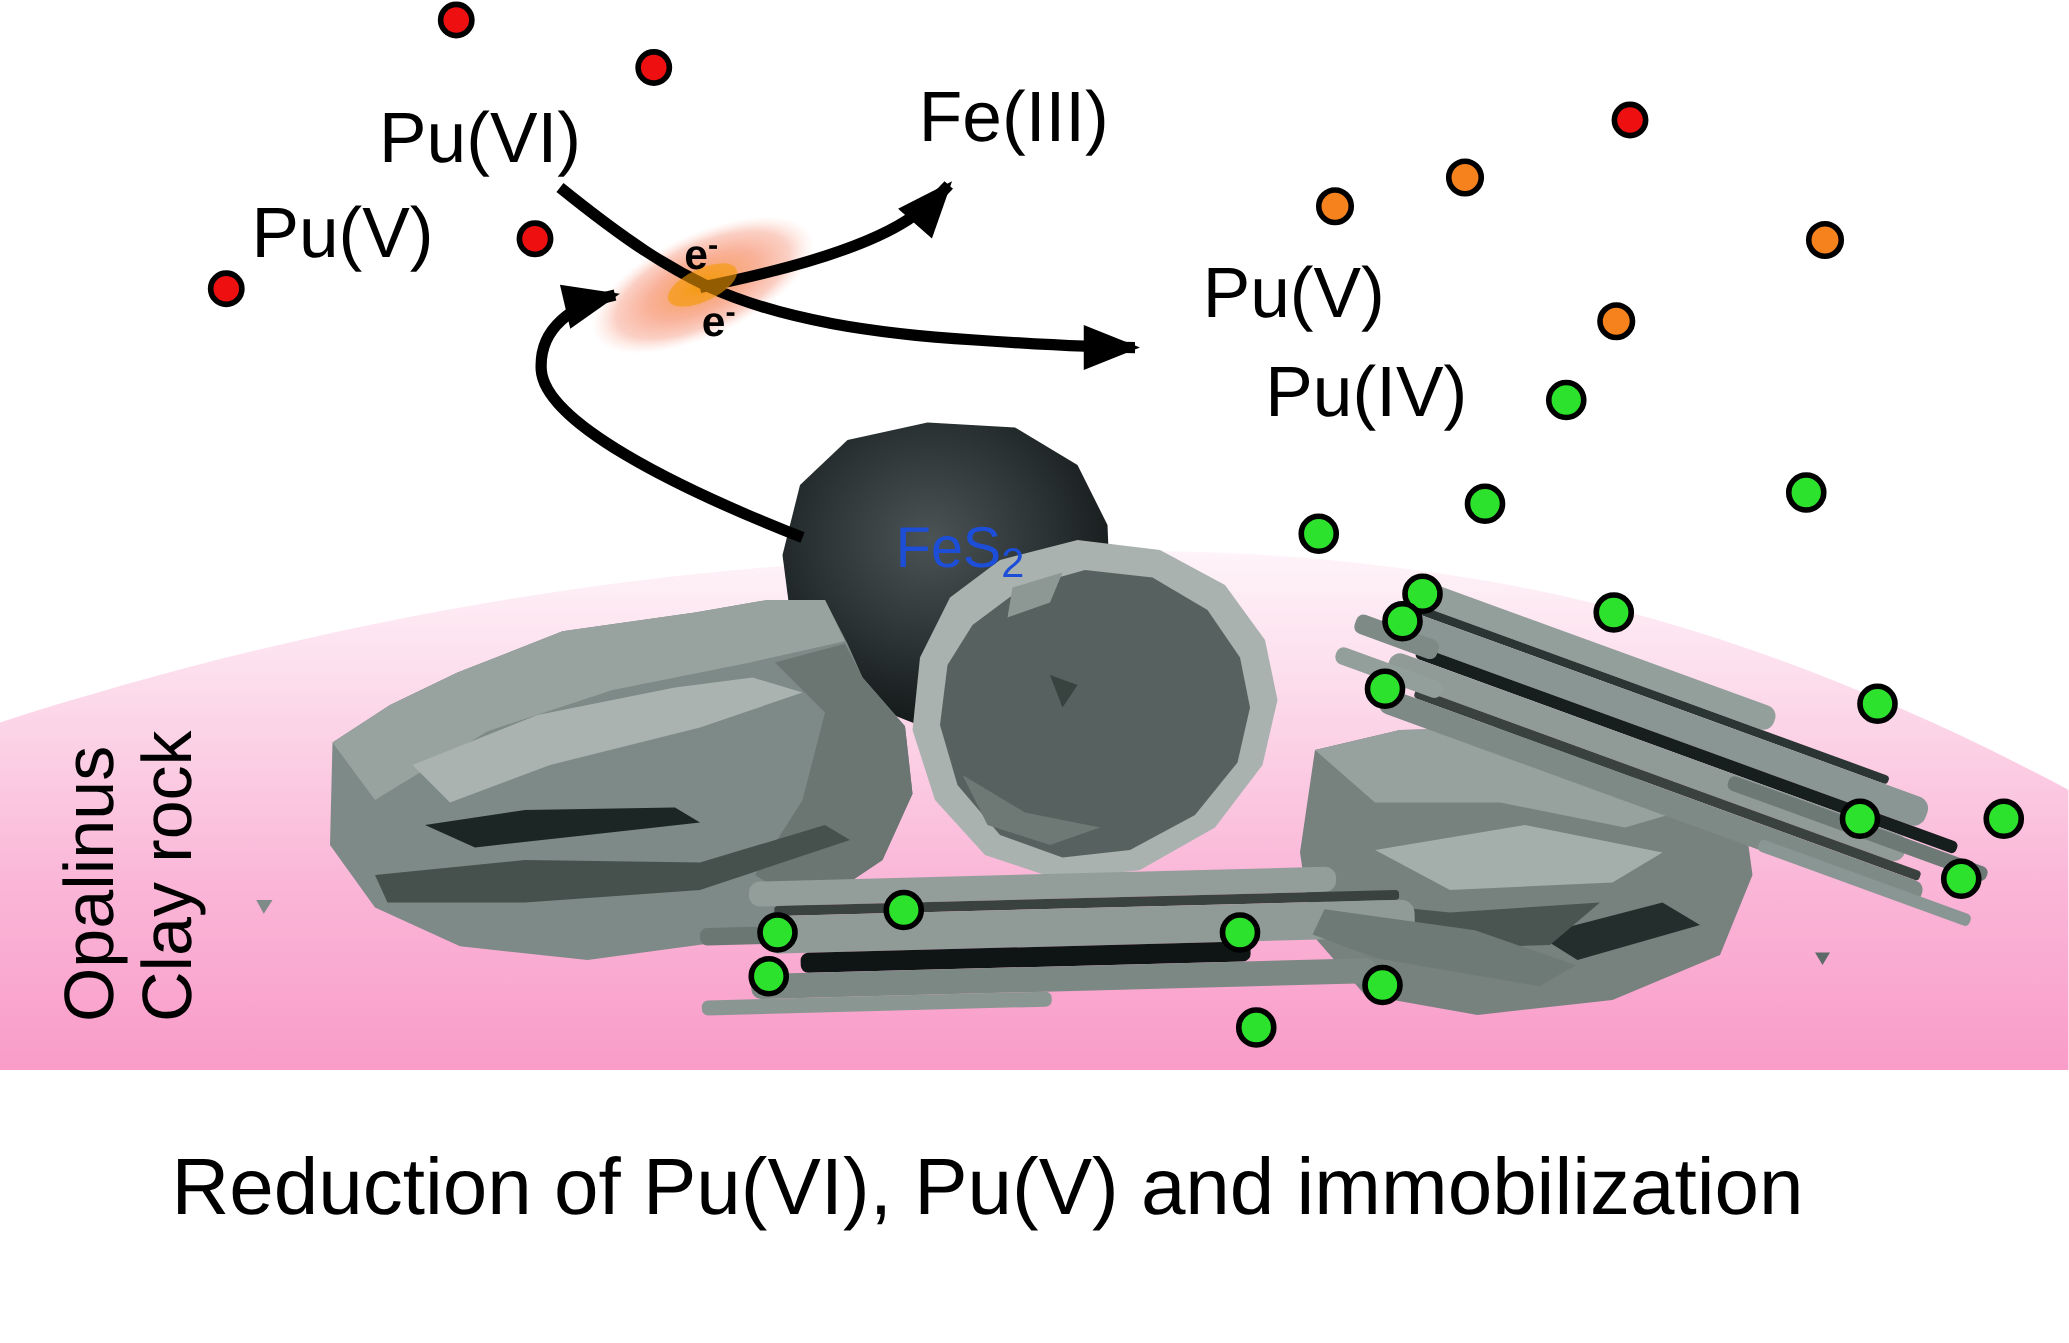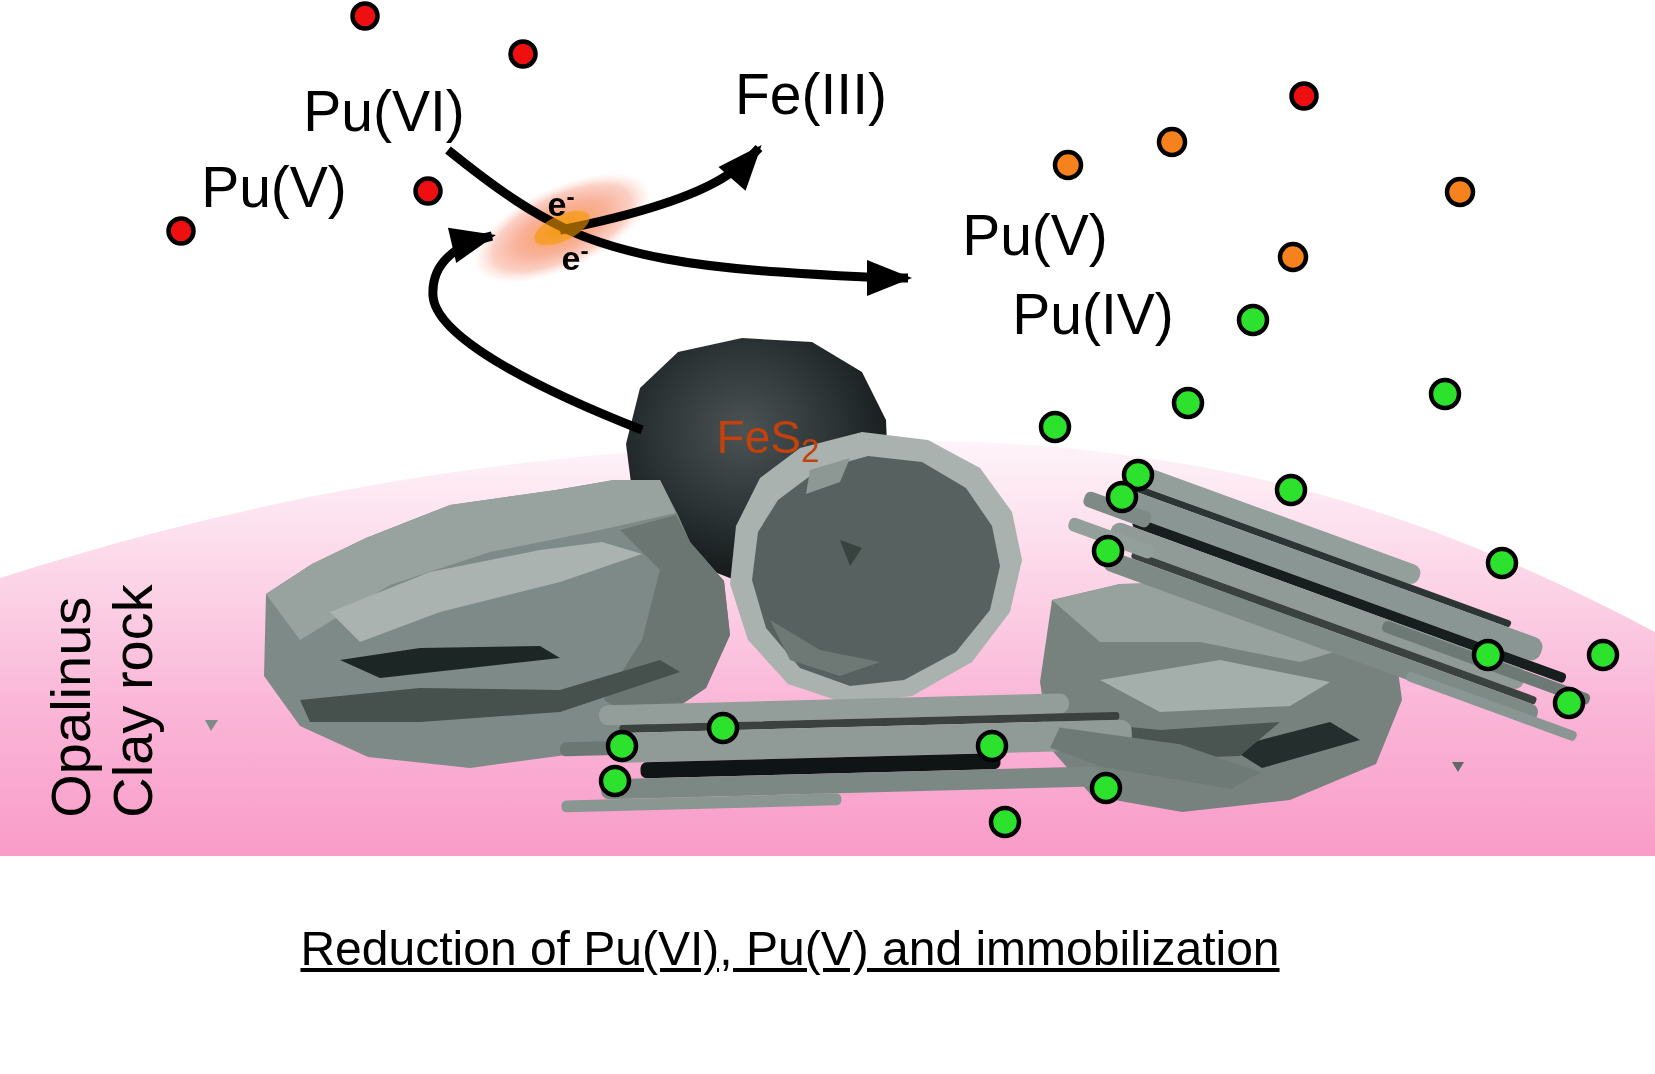--- a/index.html
+++ b/index.html
@@ -27,35 +27,34 @@
   #lbl-pu6 {left:384px; top:111px;}
   #lbl-pu5L{left:274px; top:187px;}
   #lbl-fe2 {left:362px; top:326px;}
   #lbl-fe3 {left:811px; top:94px;}
   #lbl-pu5R{left:1035px;top:235px;}
   #lbl-pu4 {left:1064px;top:314px;margin-left:29px;}
   #lbl-e1{left:561px;top:204px;font-size:34px;font-weight:bold;}
   #lbl-e2{left:575px;top:258px;font-size:34px;font-weight:bold;}
   #lbl-formula{
     left:768px;top:438px;
-    font-size:46px;color:#c2410c;
+    font-size:46px;color:#1d4ed8;
     text-align:center;line-height:1.16;
   }
   #lbl-clay{
     left:102px;top:701px;
     transform:translate(-50%,-50%) rotate(-90deg);
     font-size:56px;line-height:1.10;
     text-align:left;
   }
   #caption{
     left:790px;top:949px;
     text-align:center;
-    font-size:48px;
+    font-size:64px;
     line-height:78px;
-    text-decoration:underline;
   }
 </style>
 </head>
 <body>
 
 <div class="canvas">
 
   <svg class="scene" width="1655" height="1074" viewBox="0 0 1655 1074">
     <defs>
       <linearGradient id="pinkGrad" x1="0" y1="0" x2="0" y2="1">

